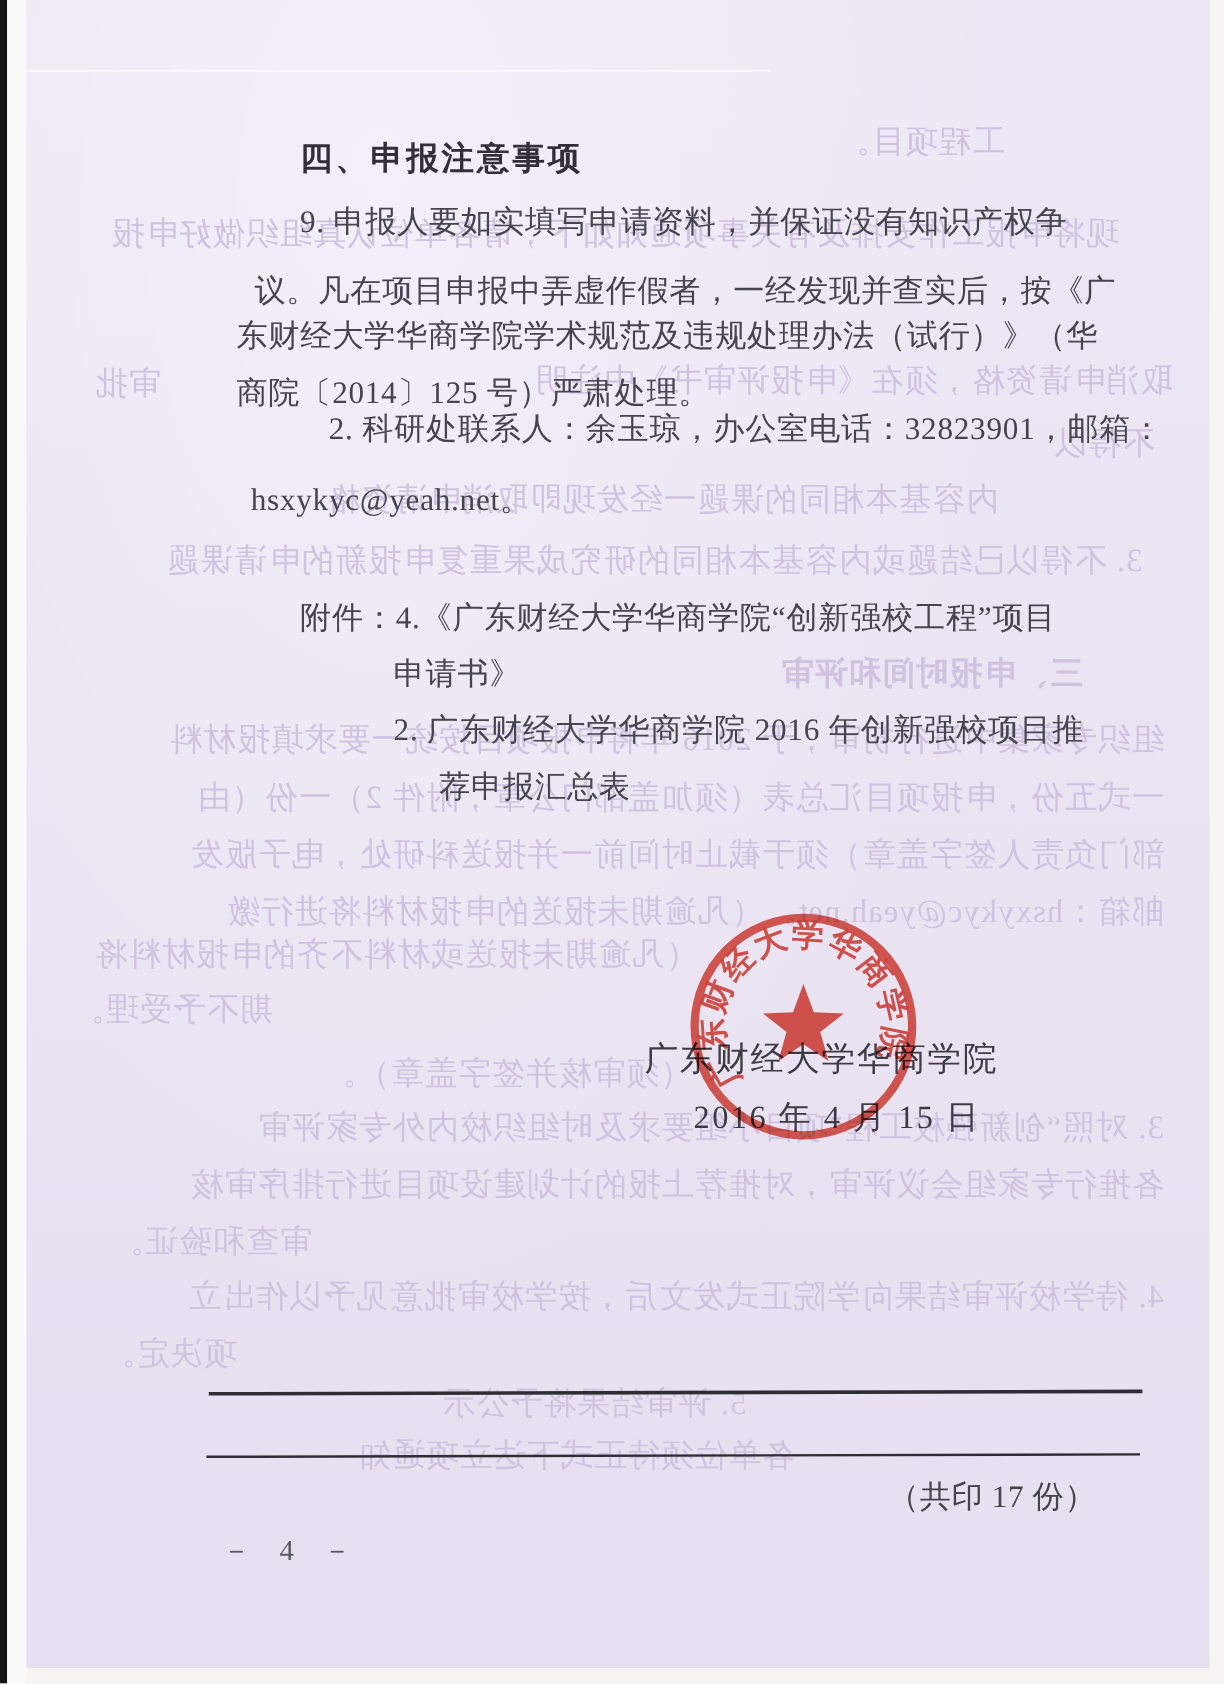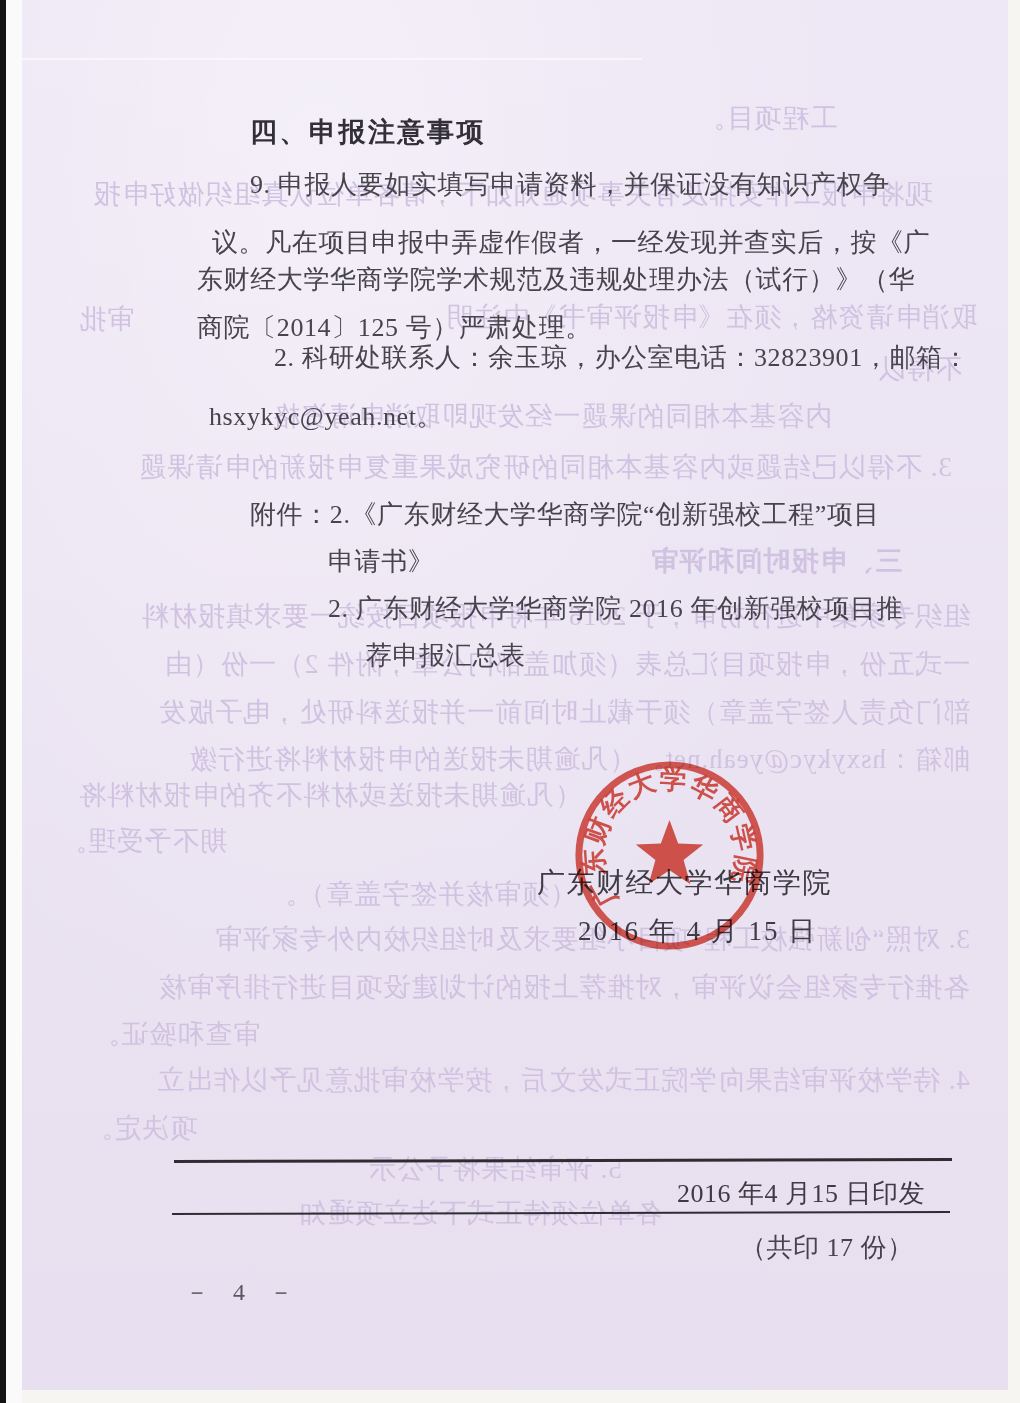--- a/index.html
+++ b/index.html
@@ -95,31 +95,30 @@
     <div class="section-heading">四、申报注意事项</div>
 
     <div>
 
     <div class="doc-line" style="left: 228px; top: 167px;">9. 申报人要如实填写申请资料，并保证没有知识产权争</div>
         <div class="doc-line" style="left: 190px; top: 215px; margin-top: 10px;">议。凡在项目申报中弄虚作假者，一经发现并查实后，按《广</div>
         <div class="doc-line" style="left: 175px; top: 262px;">东财经大学华商学院学术规范及违规处理办法（试行）》（华</div>
         <div class="doc-line" style="left: 175px; top: 310px; text-align: right;">商院〔2014〕125 号）严肃处理。</div>
         <div class="doc-line" style="left: 228px; top: 340px; margin-left: 24px;">2. 科研处联系人：余玉琼，办公室电话：32823901，邮箱：</div>
         <div class="doc-line" style="left: 175px; top: 399px; margin-left: 12px;">hsxykyc@yeah.net。</div>
-        <div class="doc-line" style="left: 228px; top: 497px;">附件：2.《广东财经大学华商学院“创新强校工程”项目</div>
+        <div class="doc-line" style="left: 228px; top: 497px;">附件：4.《广东财经大学华商学院“创新强校工程”项目</div>
         <div class="doc-line" style="left: 306px; top: 544px;">申请书》</div>
         <div class="doc-line" style="left: 306px; top: 591px;">2. 广东财经大学华商学院 2016 年创新强校项目推</div>
         <div class="doc-line" style="left: 344px; top: 638px; text-align: center;">荐申报汇总表</div>
       </div>
 
     <div class="issuer-name">广东财经大学华商学院</div>
     <div class="issue-date">2016 年 4 月 15 日</div>
 
     <div class="footer-rule-top"></div>
-    <div class="footer-print-date">2016 年4 月15 日印发</div>
     <div class="footer-rule-bottom"></div>
     <div class="print-copies">（共印 17 份）</div>
     <div class="page-number">－ 4 －</div>
   </div>
 
   <svg class="seal" viewBox="0 0 200 200">
     <defs>
       <path id="sealArc" d="M 100,168 A 68,68 0 1 1 100,32 A 68,68 0 1 1 100,168"></path>
     </defs>
     <circle cx="100" cy="100" r="92" fill="none" stroke="#da382a" stroke-width="7" opacity="0.88"></circle>

